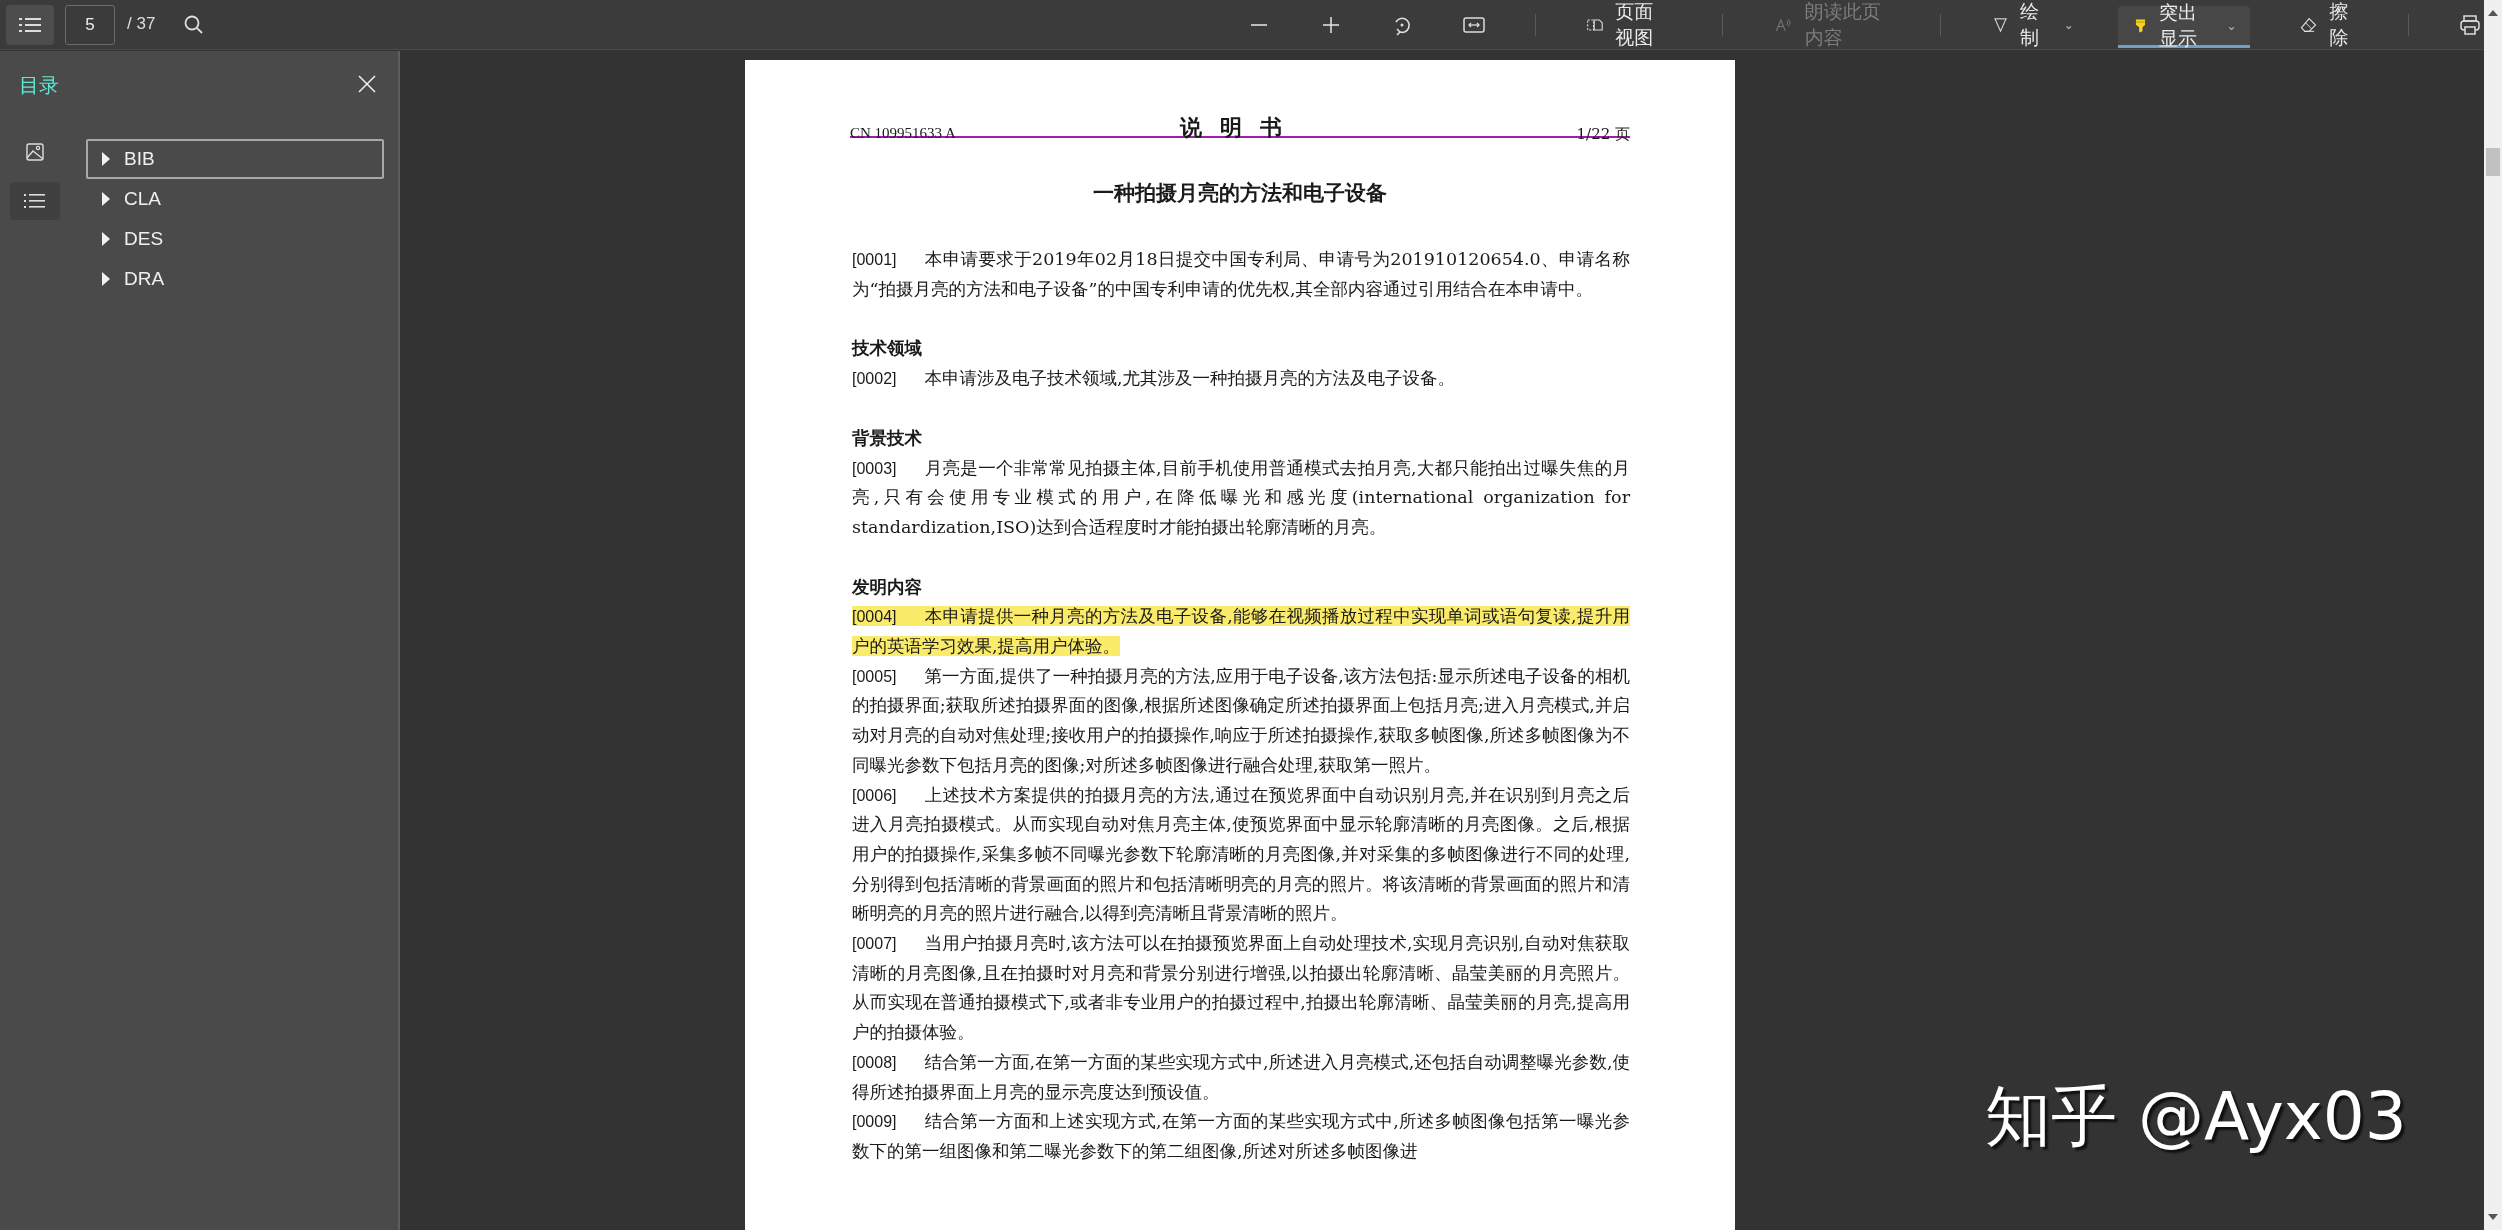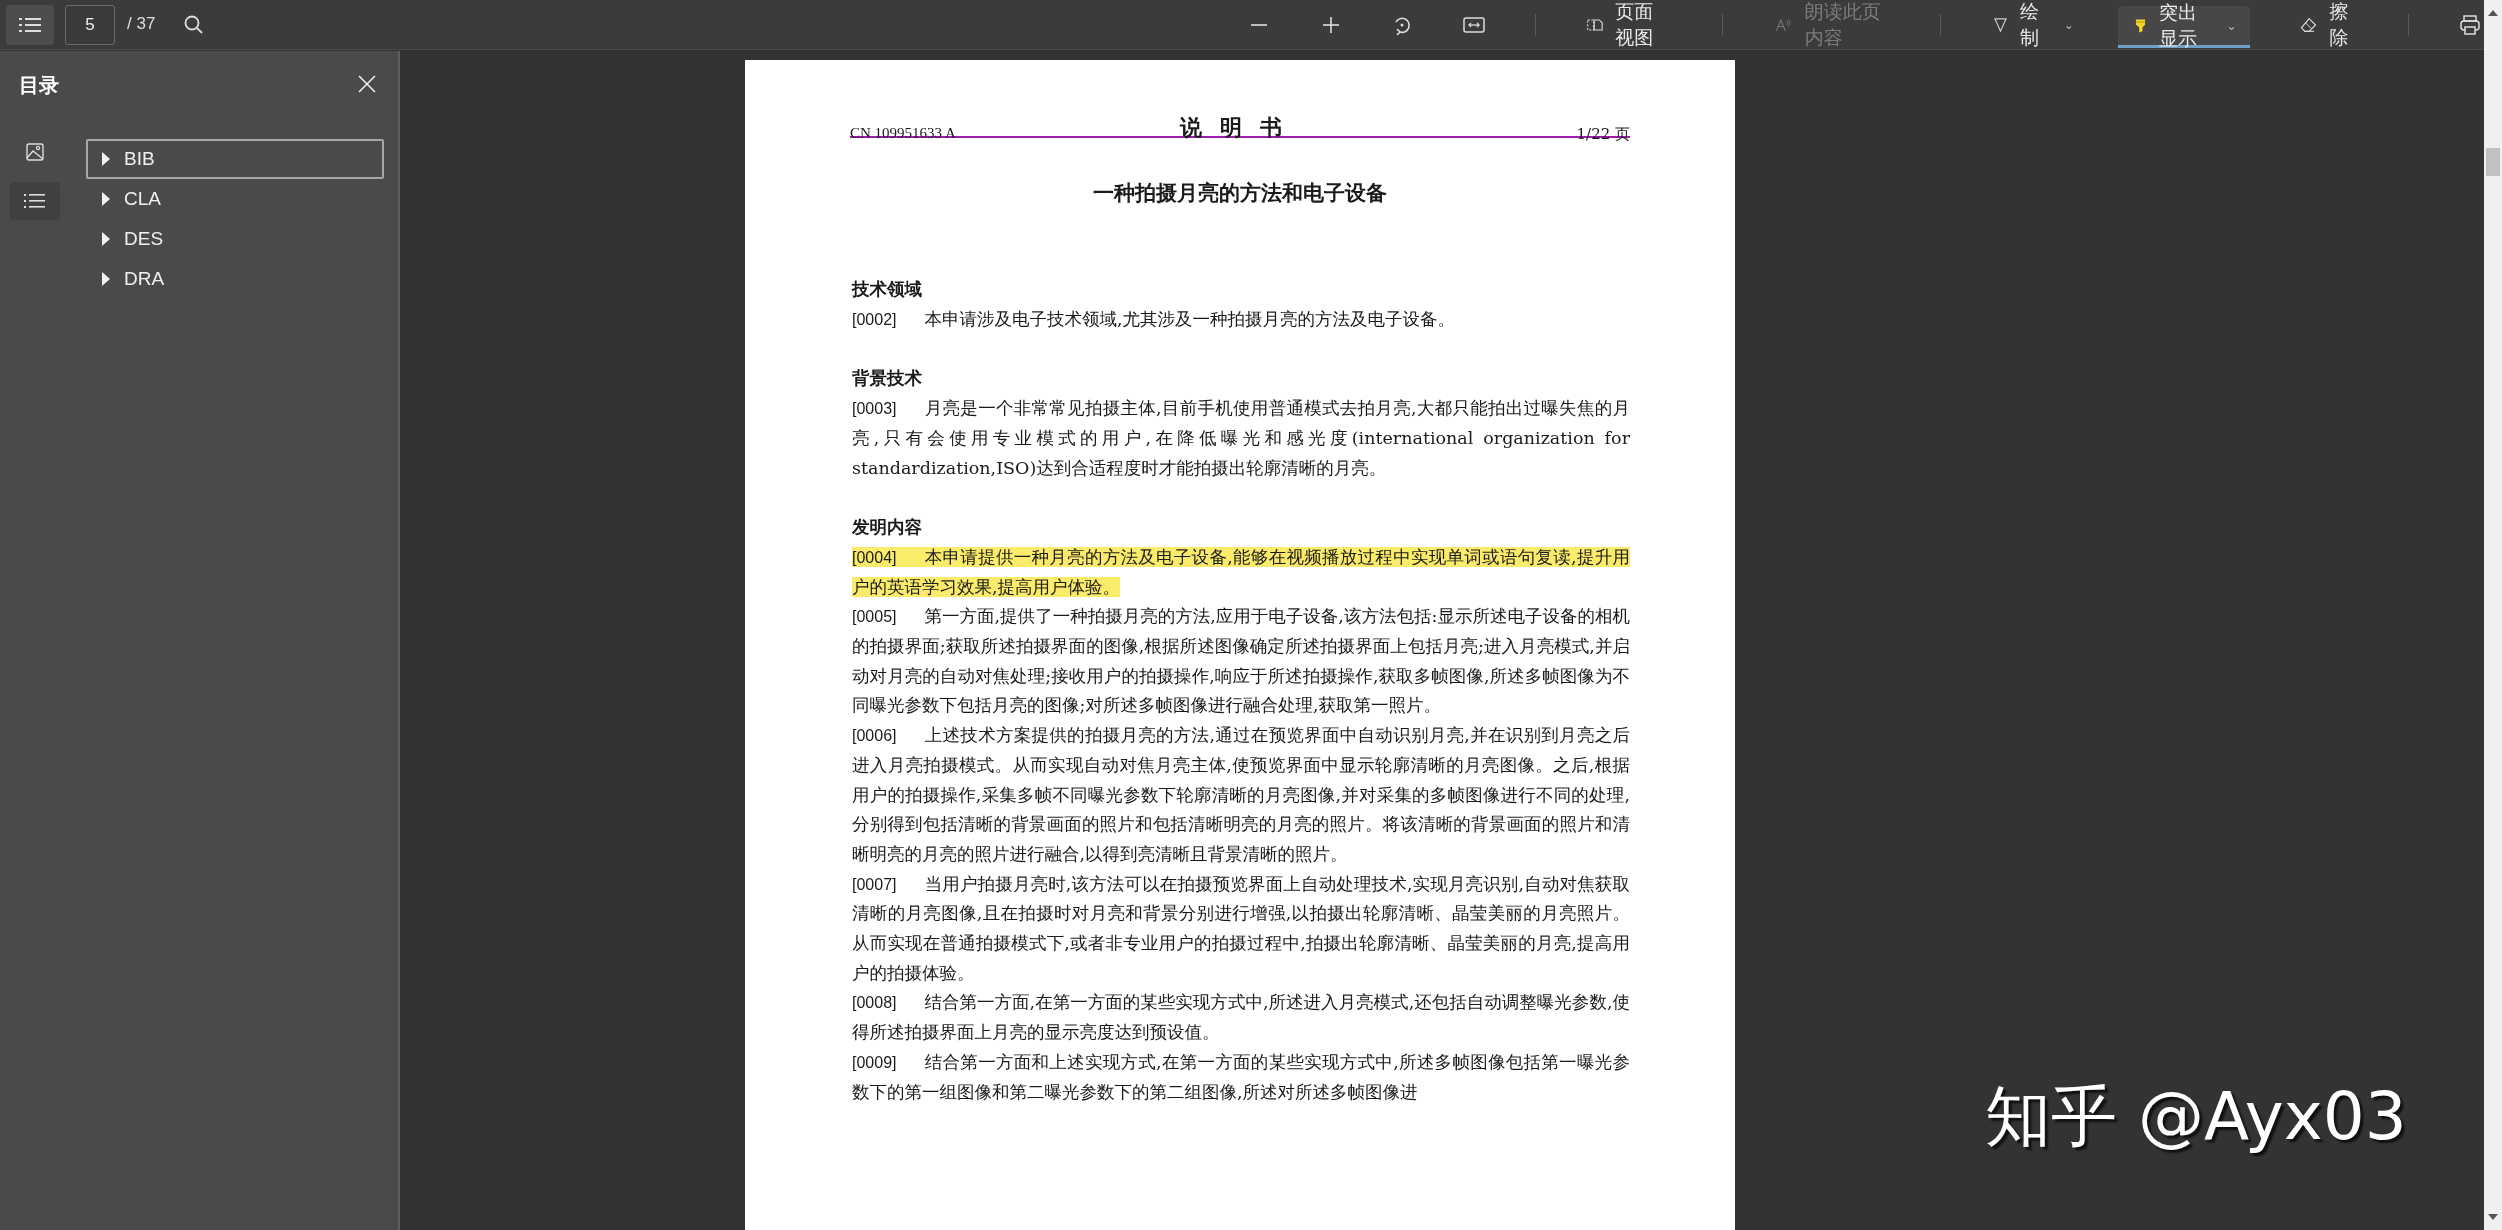--- a/index.html
+++ b/index.html
@@ -16,21 +16,21 @@
   .tb-right { position: absolute; left: 1240px; top: 0; height: 50px; display: flex; align-items: center; gap: 34px; }
   .icon-btn { width: 50px; height: 40px; display: flex; align-items: center; justify-content: center; }
   .sep { width: 1px; height: 22px; background: #5a5a5a; margin: 0 8px; }
   .lbl-btn { display: flex; align-items: center; gap: 12px; padding: 0 10px; height: 40px; font-size: 19px; color: #eaeaea; }
   .lbl-btn.disabled { color: #7c7c7c; }
   .chev { font-size: 12px; color: #bbb; margin-left: 6px; }
   .hl-btn { background: #474747; border-radius: 4px 4px 0 0; border-bottom: 3px solid #6fa0c8; height: 42px; margin-top: 4px; padding: 0 14px 0 16px; }
 
   
   .sidebar { position: absolute; left: 0; top: 51px; width: 400px; height: 1179px; background: #4a4a4a; border-right: 2px solid #5e5e5e; }
-  .sb-title { position: absolute; left: 19px; top: 21px; font-size: 20px; font-weight: bold; color: #ffffff; }
+  .sb-title { position: absolute; left: 19px; top: 21px; font-size: 20px; font-weight: normal; color: #5eead4; }
   .sb-close { position: absolute; left: 354px; top: 20px; width: 26px; height: 26px; }
   .sb-rail-btn { position: absolute; left: 10px; width: 50px; height: 38px; display: flex; align-items: center; justify-content: center; border-radius: 4px; }
   .sb-rail-btn.active { background: #404040; }
   .toc-list { position: absolute; left: 86px; top: 88px; width: 298px; }
   .toc-item { height: 40px; display: flex; align-items: center; padding-left: 14px; font-size: 19px; color: #f0f0f0; border: 2px solid transparent; border-radius: 2px; }
   .toc-item.selected { border-color: #a8a8a8; }
   .toc-item .tri { width: 0; height: 0; border-top: 7px solid transparent; border-bottom: 7px solid transparent; border-left: 8px solid #f2f2f2; margin-right: 14px; }
 
   
   .viewer { position: absolute; left: 402px; top: 51px; width: 2082px; height: 1179px; background: #333333; overflow: hidden; }
@@ -237,20 +237,21 @@
 <div class="viewer">
   <div class="page">
     <div class="pg-header">
       <span class="pg-cn">CN 109951633 A</span>
       <div class="pg-title">说明书</div>
       <span class="pg-num">1/22 页</span>
     </div>
     <div class="pg-doc-title">一种拍摄月亮的方法和电子设备</div>
 
     <div class="pg-body">
+      <p class="para"><span class="pnum">[0001]</span><span>本申请要求于2019年02月18日提交中国专利局、申请号为201910120654.0、申请名称为“拍摄月亮的方法和电子设备”的中国专利申请的优先权,其全部内容通过引用结合在本申请中。</span></p>
       <div class="sec-head">技术领域</div>
       <p class="para"><span class="pnum">[0002]</span><span>本申请涉及电子技术领域,尤其涉及一种拍摄月亮的方法及电子设备。</span></p>
       <div class="sec-head">背景技术</div>
       <p class="para"><span class="pnum">[0003]</span><span>月亮是一个非常常见拍摄主体,目前手机使用普通模式去拍月亮,大都只能拍出过曝失焦的月亮,只有会使用专业模式的用户,在降低曝光和感光度(international organization for standardization,ISO)达到合适程度时才能拍摄出轮廓清晰的月亮。</span></p>
       <div class="sec-head">发明内容</div>
       <p class="para"><span class="hl"><span class="pnum">[0004]</span><span>本申请提供一种月亮的方法及电子设备,能够在视频播放过程中实现单词或语句复读,提升用户的英语学习效果,提高用户体验。</span></span></p>
       <p class="para"><span class="pnum">[0005]</span><span>第一方面,提供了一种拍摄月亮的方法,应用于电子设备,该方法包括:显示所述电子设备的相机的拍摄界面;获取所述拍摄界面的图像,根据所述图像确定所述拍摄界面上包括月亮;进入月亮模式,并启动对月亮的自动对焦处理;接收用户的拍摄操作,响应于所述拍摄操作,获取多帧图像,所述多帧图像为不同曝光参数下包括月亮的图像;对所述多帧图像进行融合处理,获取第一照片。</span></p>
       <p class="para"><span class="pnum">[0006]</span><span>上述技术方案提供的拍摄月亮的方法,通过在预览界面中自动识别月亮,并在识别到月亮之后进入月亮拍摄模式。从而实现自动对焦月亮主体,使预览界面中显示轮廓清晰的月亮图像。之后,根据用户的拍摄操作,采集多帧不同曝光参数下轮廓清晰的月亮图像,并对采集的多帧图像进行不同的处理,分别得到包括清晰的背景画面的照片和包括清晰明亮的月亮的照片。将该清晰的背景画面的照片和清晰明亮的月亮的照片进行融合,以得到亮清晰且背景清晰的照片。</span></p>
       <p class="para"><span class="pnum">[0007]</span><span>当用户拍摄月亮时,该方法可以在拍摄预览界面上自动处理技术,实现月亮识别,自动对焦获取清晰的月亮图像,且在拍摄时对月亮和背景分别进行增强,以拍摄出轮廓清晰、晶莹美丽的月亮照片。从而实现在普通拍摄模式下,或者非专业用户的拍摄过程中,拍摄出轮廓清晰、晶莹美丽的月亮,提高用户的拍摄体验。</span></p>
       <p class="para"><span class="pnum">[0008]</span><span>结合第一方面,在第一方面的某些实现方式中,所述进入月亮模式,还包括自动调整曝光参数,使得所述拍摄界面上月亮的显示亮度达到预设值。</span></p>

